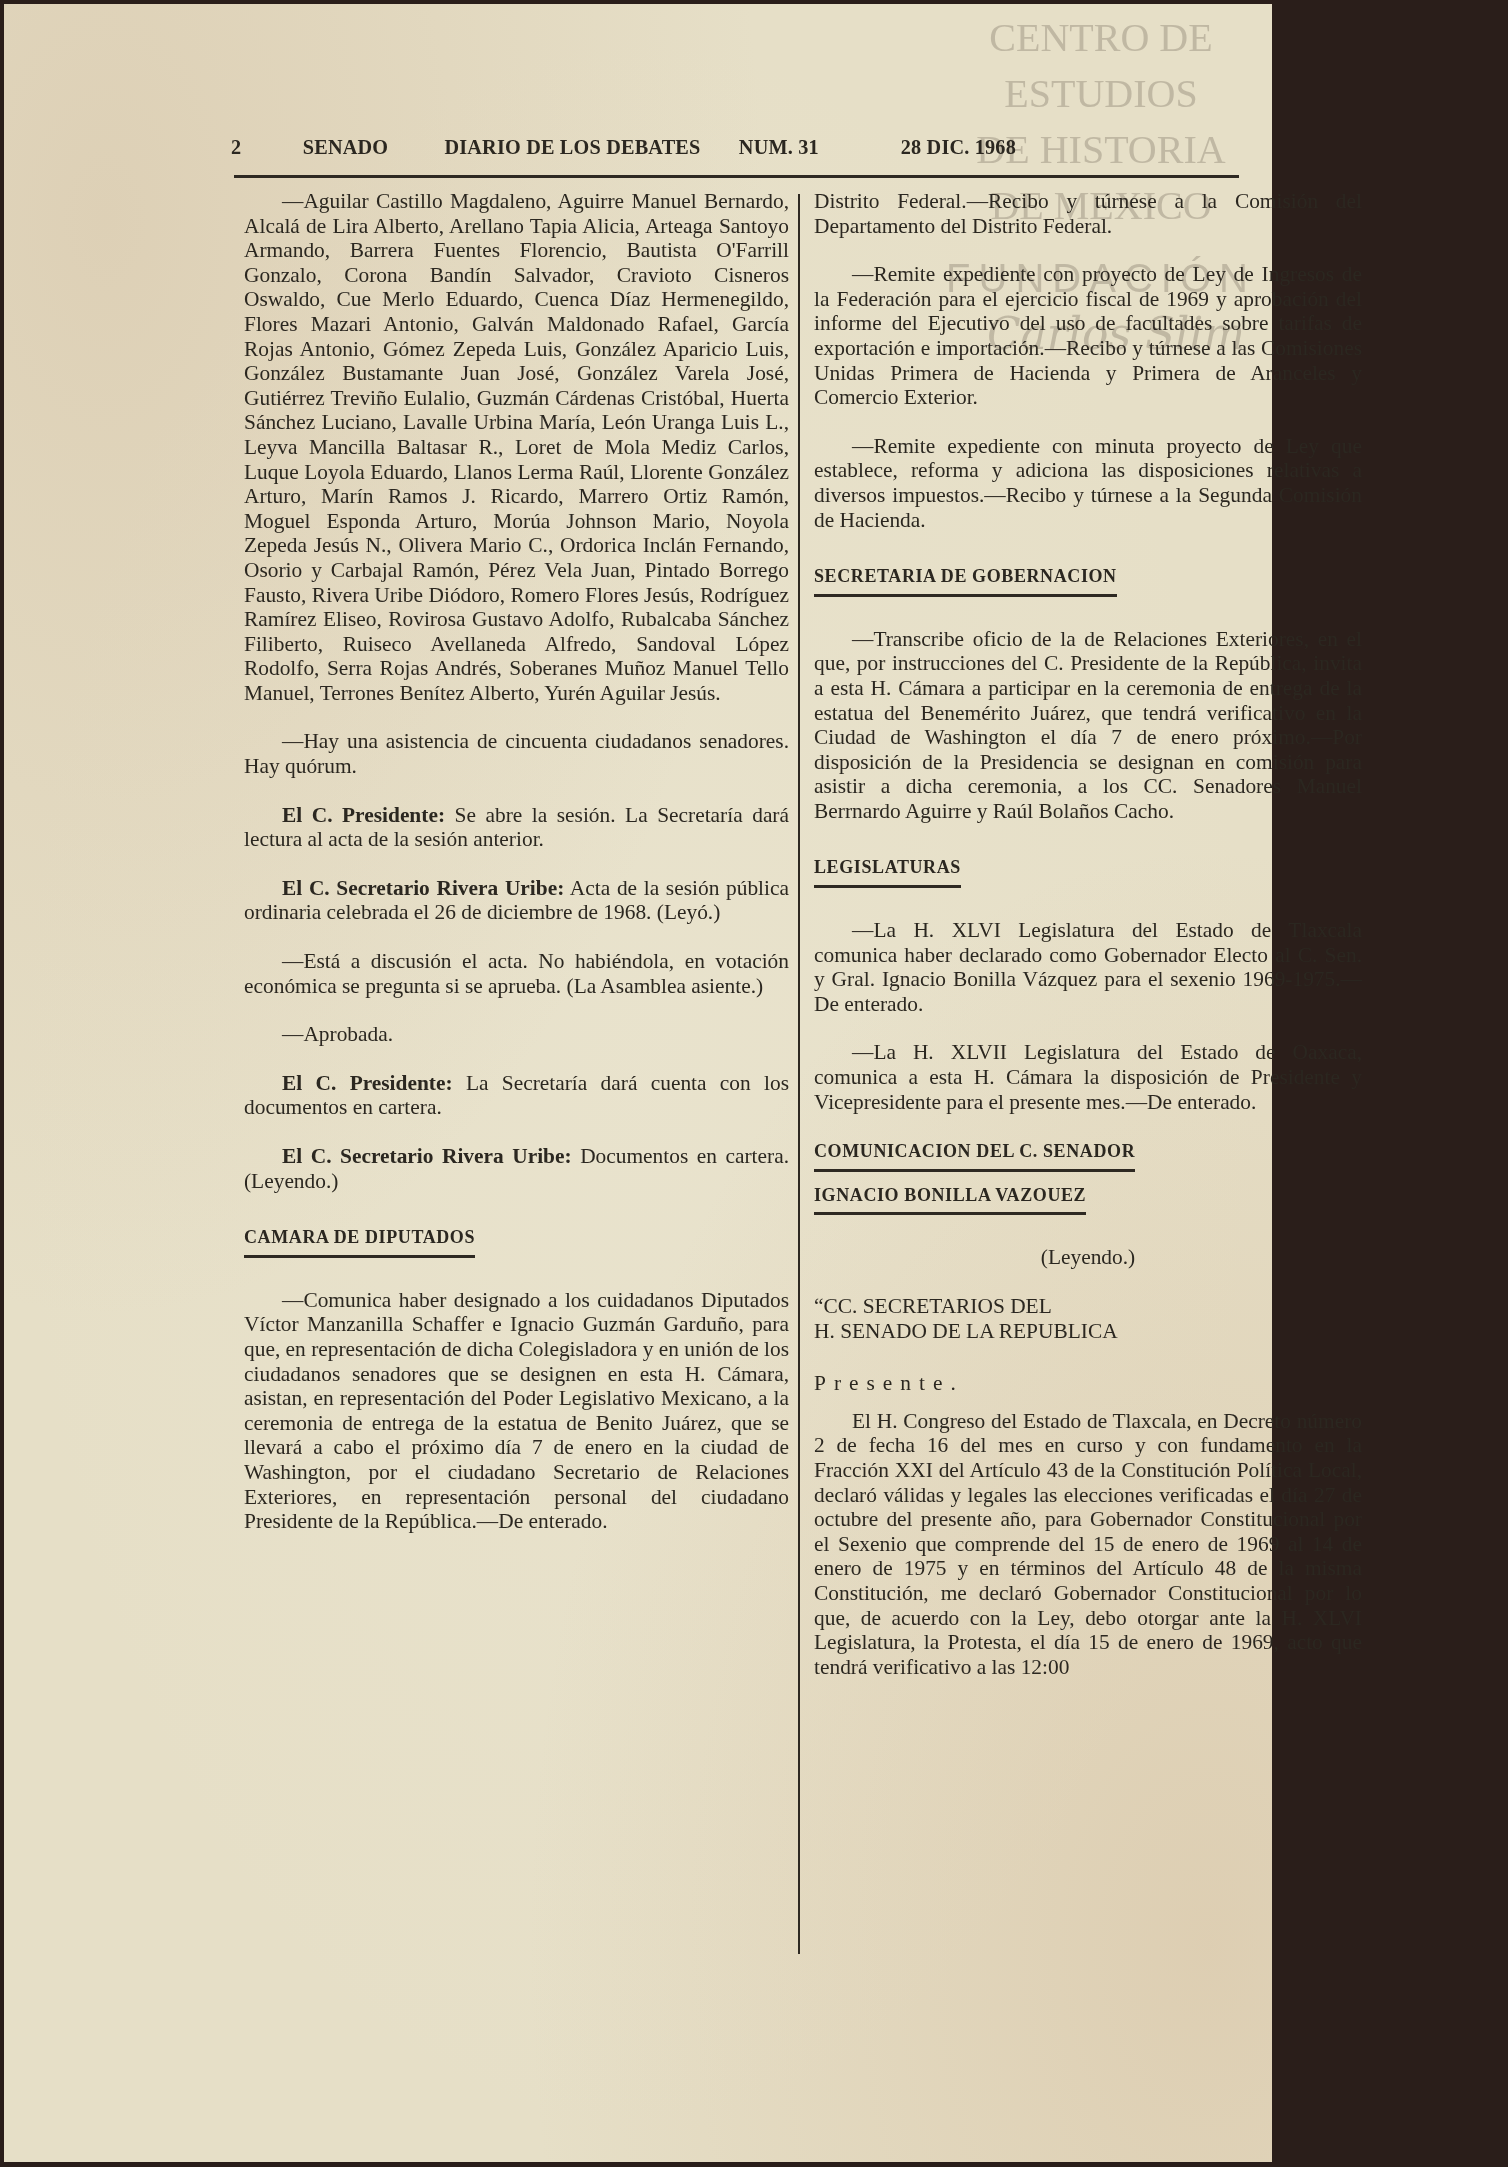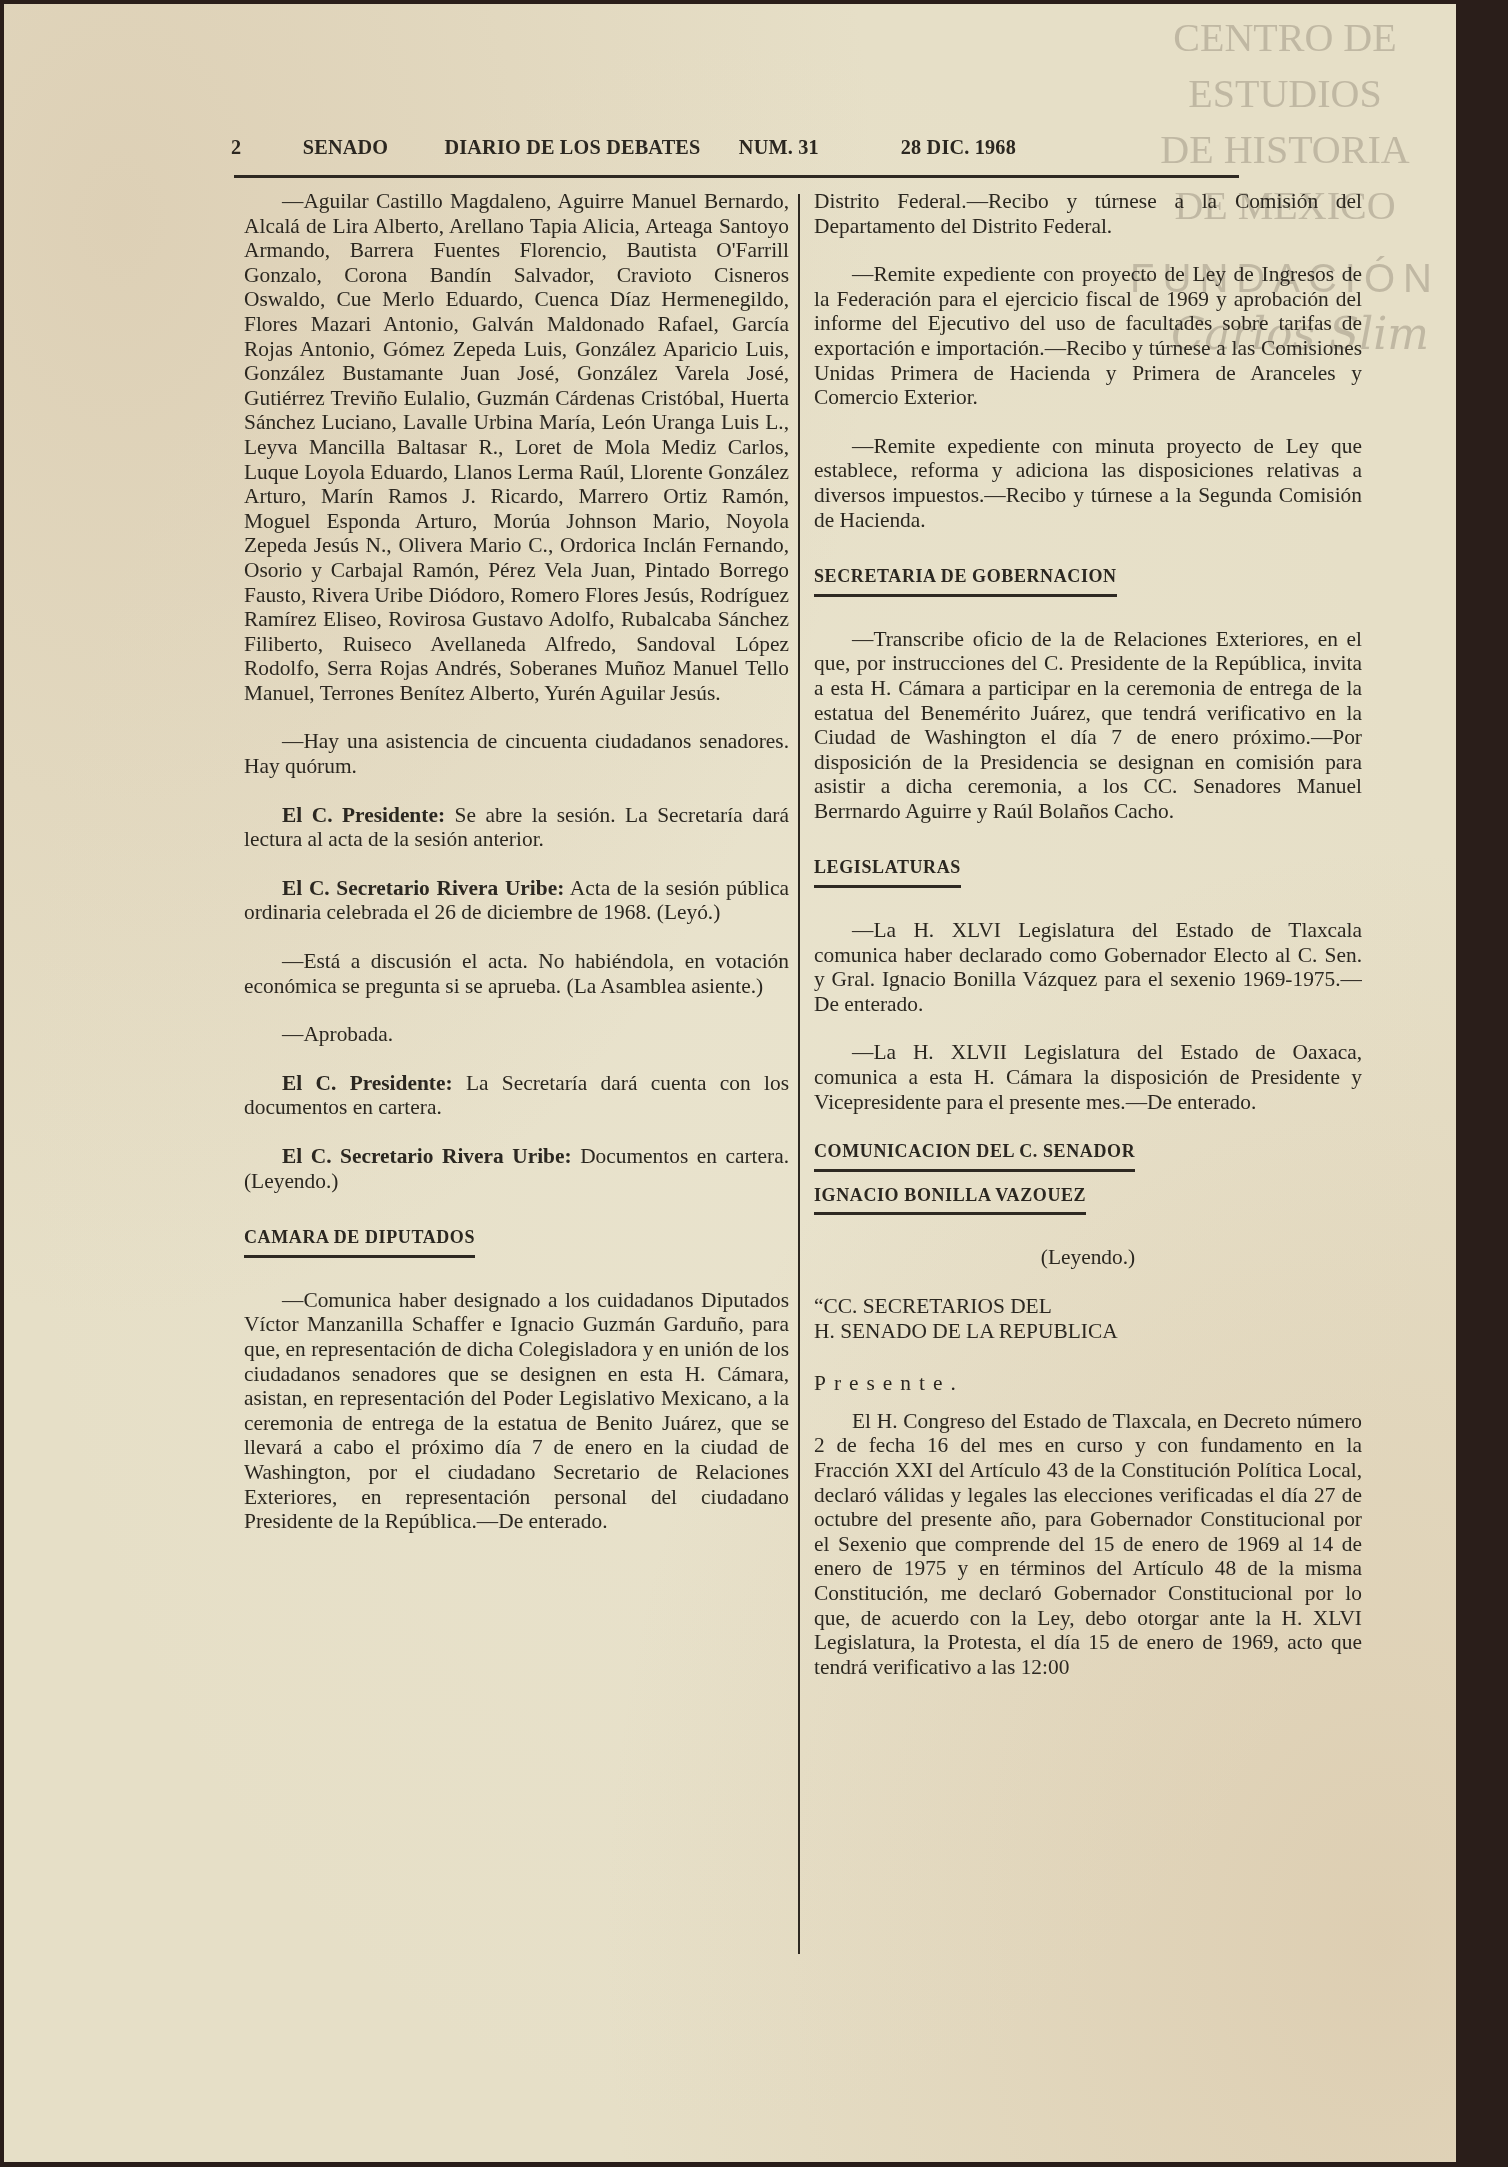--- a/index.html
+++ b/index.html
@@ -4,21 +4,21 @@
 <style>
   html, body { margin: 0; padding: 0; }
   body {
     width: 1508px; height: 2167px;
     background: #2a1e1a;
     position: relative;
     overflow: hidden;
     font-family: "Liberation Serif", "DejaVu Serif", serif;
   }
   .page {
-    position: absolute; left: 4px; top: 4px; width: 1452px; height: 2158px;
+    position: absolute; left: 4px; top: 4px; width: 1268px; height: 2158px;
     background: #e6dfc7;
     background-image:
       radial-gradient(ellipse at 8% 10%, rgba(205,180,150,0.35), transparent 40%),
       radial-gradient(ellipse at 95% 90%, rgba(205,175,140,0.35), transparent 40%),
       radial-gradient(ellipse at 50% 50%, rgba(235,230,210,0.5), transparent 70%);
     color: #2b2720;
   }
   .header {
     position: absolute; left: 227px; top: 130px; width: 1005px; height: 34px;
     font-family: "Liberation Serif", serif; font-weight: bold; font-size: 22px;

